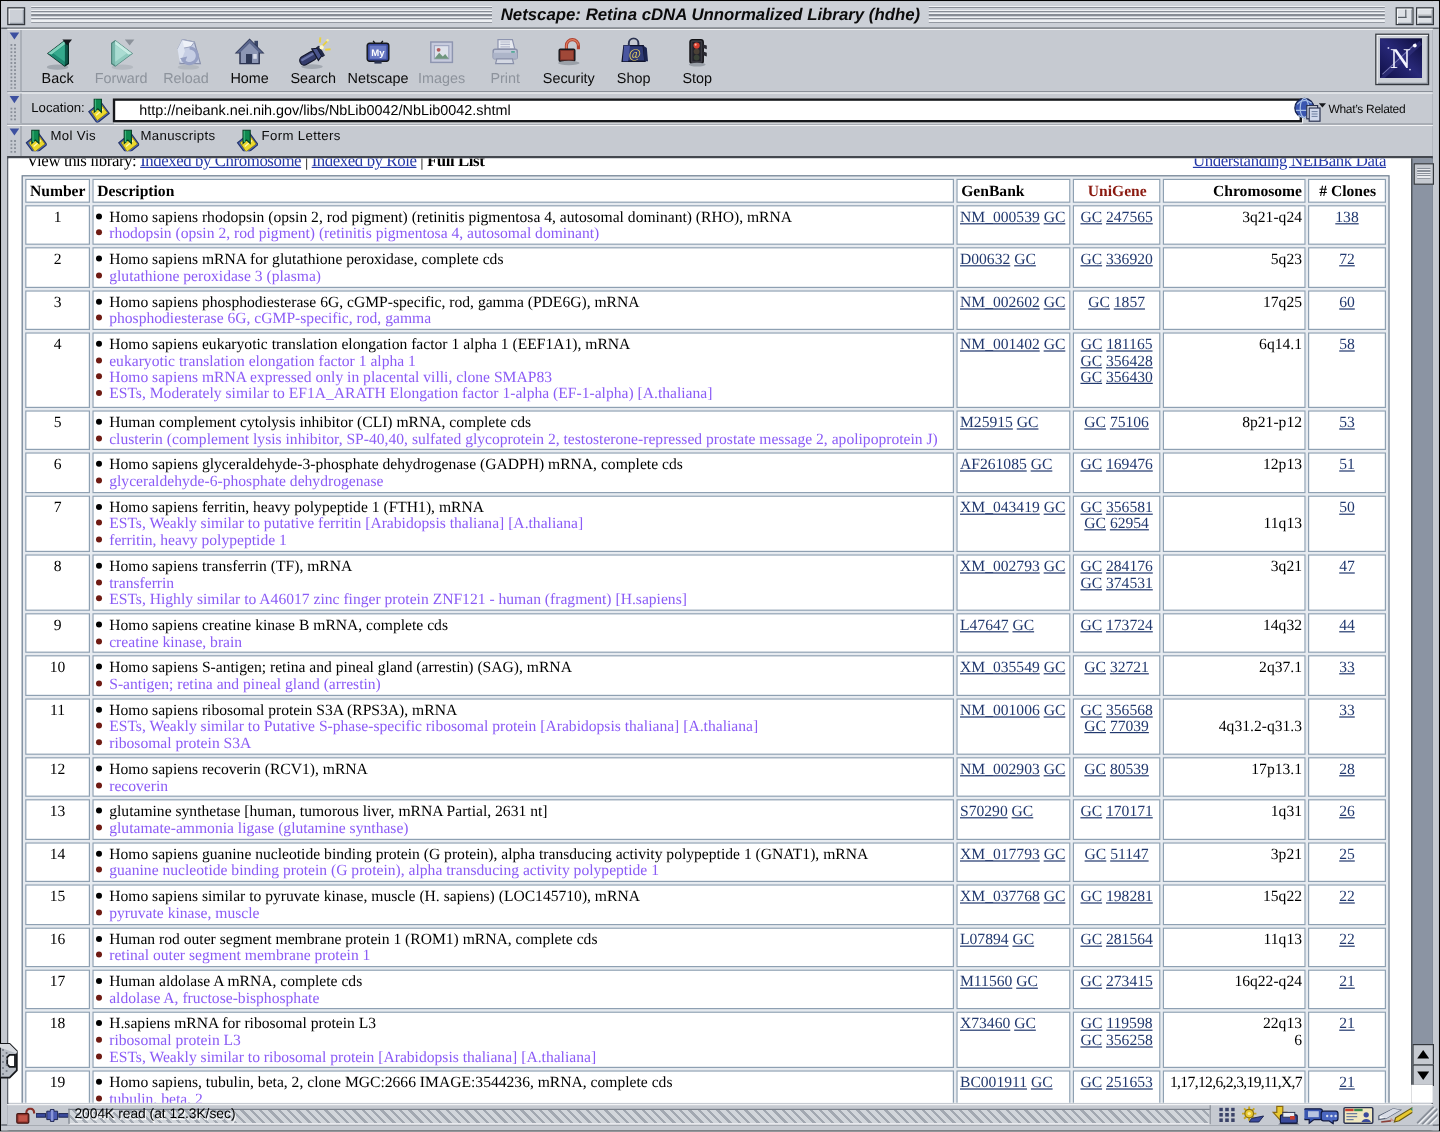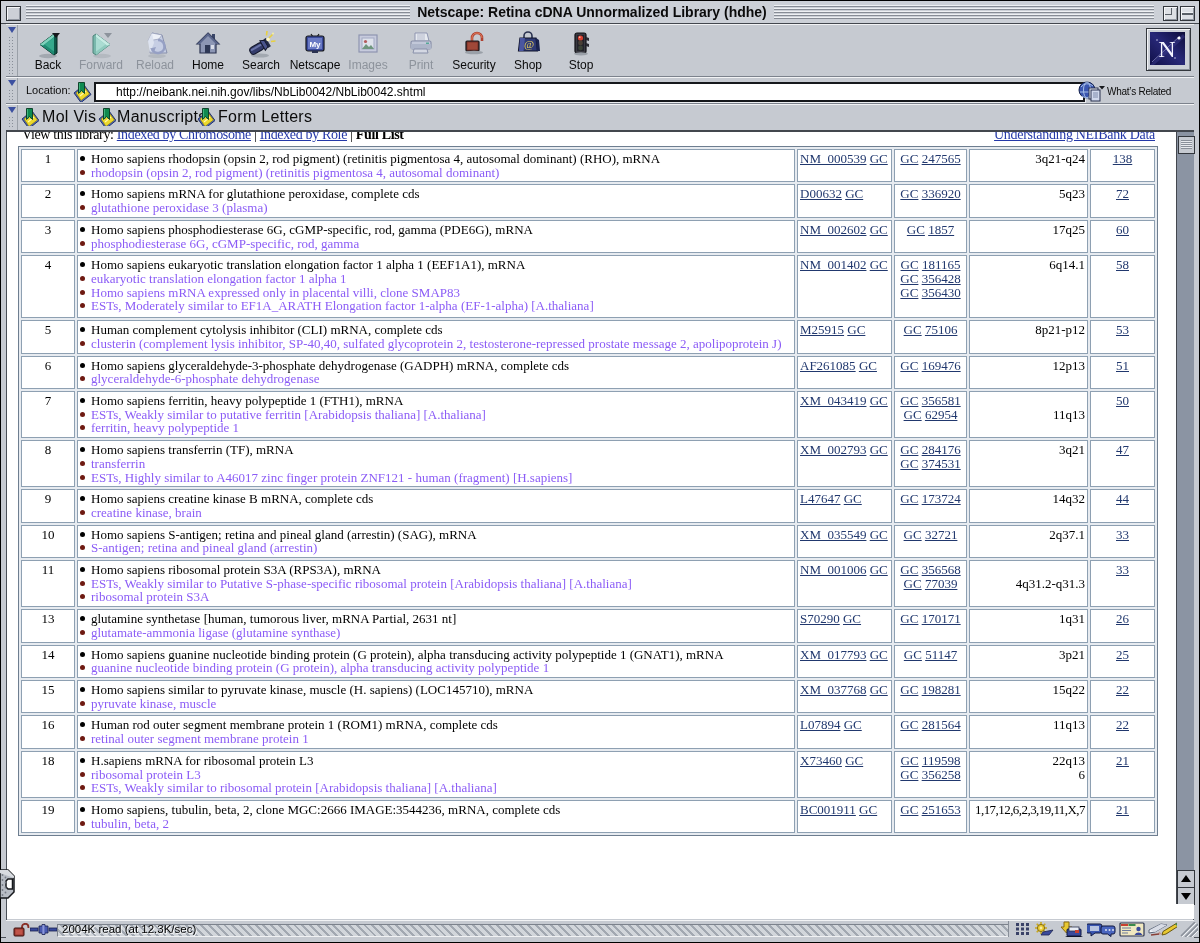--- a/index.html
+++ b/index.html
@@ -7,21 +7,21 @@
 .abs{position:absolute;}
 
 #winframe{position:absolute;left:0;top:0;width:1200px;height:943px;box-sizing:border-box;border:1px solid #000;}
 #bleft{left:1px;top:1px;width:5px;height:941px;background:#c6cad1;border-right:1px solid #4a4f57;}
 #bright{right:1px;top:1px;width:5px;height:941px;background:#c6cad1;border-left:1px solid #4a4f57;}
 #bbot{left:1px;bottom:1px;width:1198px;height:4px;background:#c6cad1;border-top:1px solid #4a4f57;}
 
 #titlebar{left:1px;top:1px;width:1198px;height:22px;background:#ccd0d7;border-bottom:1px solid #43474e;}
 .stripes{position:absolute;top:4px;height:14px;background:repeating-linear-gradient(to bottom,#eef0f3 0px,#eef0f3 1px,#878c95 1px,#878c95 2px,#ccd0d7 2px,#ccd0d7 3px);}
 #ttext{position:absolute;top:3px;left:-8px;width:100%;text-align:center;font-size:14px;font-weight:bold;color:#0b0b0b;}
-#ttext span{background:#ccd0d7;padding:0 7px;}
+#ttext span{background:#ccd0d7;padding:0 7px;font-style:italic;}
 .tbox{position:absolute;top:5px;width:13px;height:13px;background:#dde0e5;border:1px solid #33373d;box-shadow:inset 1px 1px 0 #f6f7f9,inset -1px -1px 0 #9096a0;}
 #zoombox:after{content:'';position:absolute;left:1px;top:1px;width:6px;height:6px;border:1px solid #5a6068;border-left:none;border-top:none;}
 #collbox:after{content:'';position:absolute;left:1px;top:5px;width:11px;height:2px;background:#5a6068;border-top:1px solid #f0f2f5;}
 
 .bar{left:6px;width:1188px;background:#c6cad1;border-top:1px solid #f2f3f5;border-bottom:1px solid #7c828c;}
 #bar1{top:24px;height:51px;}
 #bar2{top:77px;height:25px;}
 #bar3{top:104px;height:25px;}
 #contentedge{left:6px;top:130px;width:1188px;height:2px;background:#43474e;}
 .grabtab{position:absolute;left:0;top:0;width:11px;height:100%;border-right:1px solid #9aa0a8;background:#c6cad1;}
@@ -29,21 +29,21 @@
 .grabtab .dots{position:absolute;left:2px;top:11px;right:3px;bottom:2px;background-image:radial-gradient(circle,#878d97 0,#878d97 35%,rgba(0,0,0,0) 40%);background-size:3px 3px;}
 .tbtn{position:absolute;top:3px;width:52px;height:46px;text-align:center;}
 .tbtn .lbl{position:absolute;bottom:2px;width:100%;font-size:12px;color:#0b0b0b;}
 .tbtn.dis .lbl{color:#8d939c;}
 .tbtn svg{position:absolute;top:3px;left:50%;margin-left:-13px;}
 
 #loclbl{left:26px;top:84px;font-size:11px;color:#0b0b0b;}
 #locfield{left:94px;top:82px;width:967px;height:15px;background:#fff;border:2px solid #16181c;box-shadow:1px 1px 0 #eceef1;font-size:12px;padding:1px 0 0 20px;color:#000;white-space:nowrap;overflow:hidden;}
 #whatsrel{left:1107px;top:86px;font-size:10px;letter-spacing:-0.25px;color:#0b0b0b;}
 
-.pitem{position:absolute;top:108px;font-size:16px;letter-spacing:0.3px;color:#0b0b0b;}
+.pitem{position:absolute;top:108px;font-size:11px;letter-spacing:0.3px;color:#0b0b0b;}
 
 #logo{left:1146px;top:28px;width:43px;height:41px;background:#ccd0d7;border:1px solid #33373d;box-shadow:inset 1px 1px 0 #f2f3f5,inset -1px -1px 0 #888e98;}
 #logo .inner{position:absolute;left:3px;top:3px;width:35px;height:33px;background:#1b1b4a;overflow:hidden;}
 
 #content{left:7px;top:132px;width:1169px;height:787px;background:#fff;overflow:hidden;}
 #heading{position:absolute;left:15px;top:-5px;width:1140px;font-family:"Liberation Serif",serif;font-size:14px;letter-spacing:-0.35px;color:#000;white-space:nowrap;}
 #heading a{color:#2438a8;text-decoration:underline;}
 #heading .r{position:absolute;right:7px;top:0;letter-spacing:-0.3px;}
 
 #tbl{position:absolute;left:11px;top:14px;width:1140px;border-collapse:separate;border-spacing:2px;background:#e7ebf0;border:1px solid #6e7e90;table-layout:fixed;font-family:"Liberation Serif",serif;font-size:13px;line-height:13.7px;color:#000;}
@@ -306,20 +306,28 @@
 <table id="tbl">
 <colgroup>
         <col style="width:54px">
         <col style="width:718px">
         <col style="width:95px">
         <col style="width:73px">
         <col style="width:119px">
         <col style="width:65px">
       </colgroup>
 <tbody>
+        <tr>
+          <th style="text-align:left;">Number</th>
+          <th>Description</th>
+          <th>GenBank</th>
+          <th style="text-align:center;color:#8b1a10;">UniGene</th>
+          <th style="text-align:right;">Chromosome</th>
+          <th style="text-align:center;">#&nbsp;Clones</th>
+        </tr>
 <tr>
           <td class="num">1</td>
           <td class="desc">
             <div class="d1">Homo sapiens rhodopsin (opsin 2, rod pigment) (retinitis pigmentosa 4, autosomal dominant) (RHO), mRNA</div>
             <div class="d2">rhodopsin (opsin 2, rod pigment) (retinitis pigmentosa 4, autosomal dominant)</div>
           </td>
           <td class="gb"><a class="t">NM_000539</a> <a class="t">GC</a></td>
           <td class="uni"><a class="t">GC</a> <a class="t">247565</a></td>
           <td class="chr">3q21-q24</td>
           <td class="clo"><a class="t">138</a></td>
@@ -433,20 +441,31 @@
             <div class="d1">Homo sapiens ribosomal protein S3A (RPS3A), mRNA</div>
             <div class="d2">ESTs, Weakly similar to Putative S-phase-specific ribosomal protein [Arabidopsis thaliana] [A.thaliana]</div>
             <div class="d2">ribosomal protein S3A</div>
           </td>
           <td class="gb"><a class="t">NM_001006</a> <a class="t">GC</a></td>
           <td class="uni"><a class="t">GC</a> <a class="t">356568</a><br><a class="t">GC</a> <a class="t">77039</a></td>
           <td class="chr">&nbsp;<br>4q31.2-q31.3</td>
           <td class="clo"><a class="t">33</a></td>
         </tr>
 <tr>
+          <td class="num">12</td>
+          <td class="desc">
+            <div class="d1">Homo sapiens recoverin (RCV1), mRNA</div>
+            <div class="d2">recoverin</div>
+          </td>
+          <td class="gb"><a class="t">NM_002903</a> <a class="t">GC</a></td>
+          <td class="uni"><a class="t">GC</a> <a class="t">80539</a></td>
+          <td class="chr">17p13.1</td>
+          <td class="clo"><a class="t">28</a></td>
+        </tr>
+<tr>
           <td class="num">13</td>
           <td class="desc">
             <div class="d1">glutamine synthetase [human, tumorous liver, mRNA Partial, 2631 nt]</div>
             <div class="d2">glutamate-ammonia ligase (glutamine synthase)</div>
           </td>
           <td class="gb"><a class="t">S70290</a> <a class="t">GC</a></td>
           <td class="uni"><a class="t">GC</a> <a class="t">170171</a></td>
           <td class="chr">1q31</td>
           <td class="clo"><a class="t">26</a></td>
         </tr>
@@ -475,20 +494,31 @@
 <tr>
           <td class="num">16</td>
           <td class="desc">
             <div class="d1">Human rod outer segment membrane protein 1 (ROM1) mRNA, complete cds</div>
             <div class="d2">retinal outer segment membrane protein 1</div>
           </td>
           <td class="gb"><a class="t">L07894</a> <a class="t">GC</a></td>
           <td class="uni"><a class="t">GC</a> <a class="t">281564</a></td>
           <td class="chr">11q13</td>
           <td class="clo"><a class="t">22</a></td>
+        </tr>
+<tr>
+          <td class="num">17</td>
+          <td class="desc">
+            <div class="d1">Human aldolase A mRNA, complete cds</div>
+            <div class="d2">aldolase A, fructose-bisphosphate</div>
+          </td>
+          <td class="gb"><a class="t">M11560</a> <a class="t">GC</a></td>
+          <td class="uni"><a class="t">GC</a> <a class="t">273415</a></td>
+          <td class="chr">16q22-q24</td>
+          <td class="clo"><a class="t">21</a></td>
         </tr>
 <tr>
           <td class="num">18</td>
           <td class="desc">
             <div class="d1">H.sapiens mRNA for ribosomal protein L3</div>
             <div class="d2">ribosomal protein L3</div>
             <div class="d2">ESTs, Weakly similar to ribosomal protein [Arabidopsis thaliana] [A.thaliana]</div>
           </td>
           <td class="gb"><a class="t">X73460</a> <a class="t">GC</a></td>
           <td class="uni"><a class="t">GC</a> <a class="t">119598</a><br><a class="t">GC</a> <a class="t">356258</a></td>

